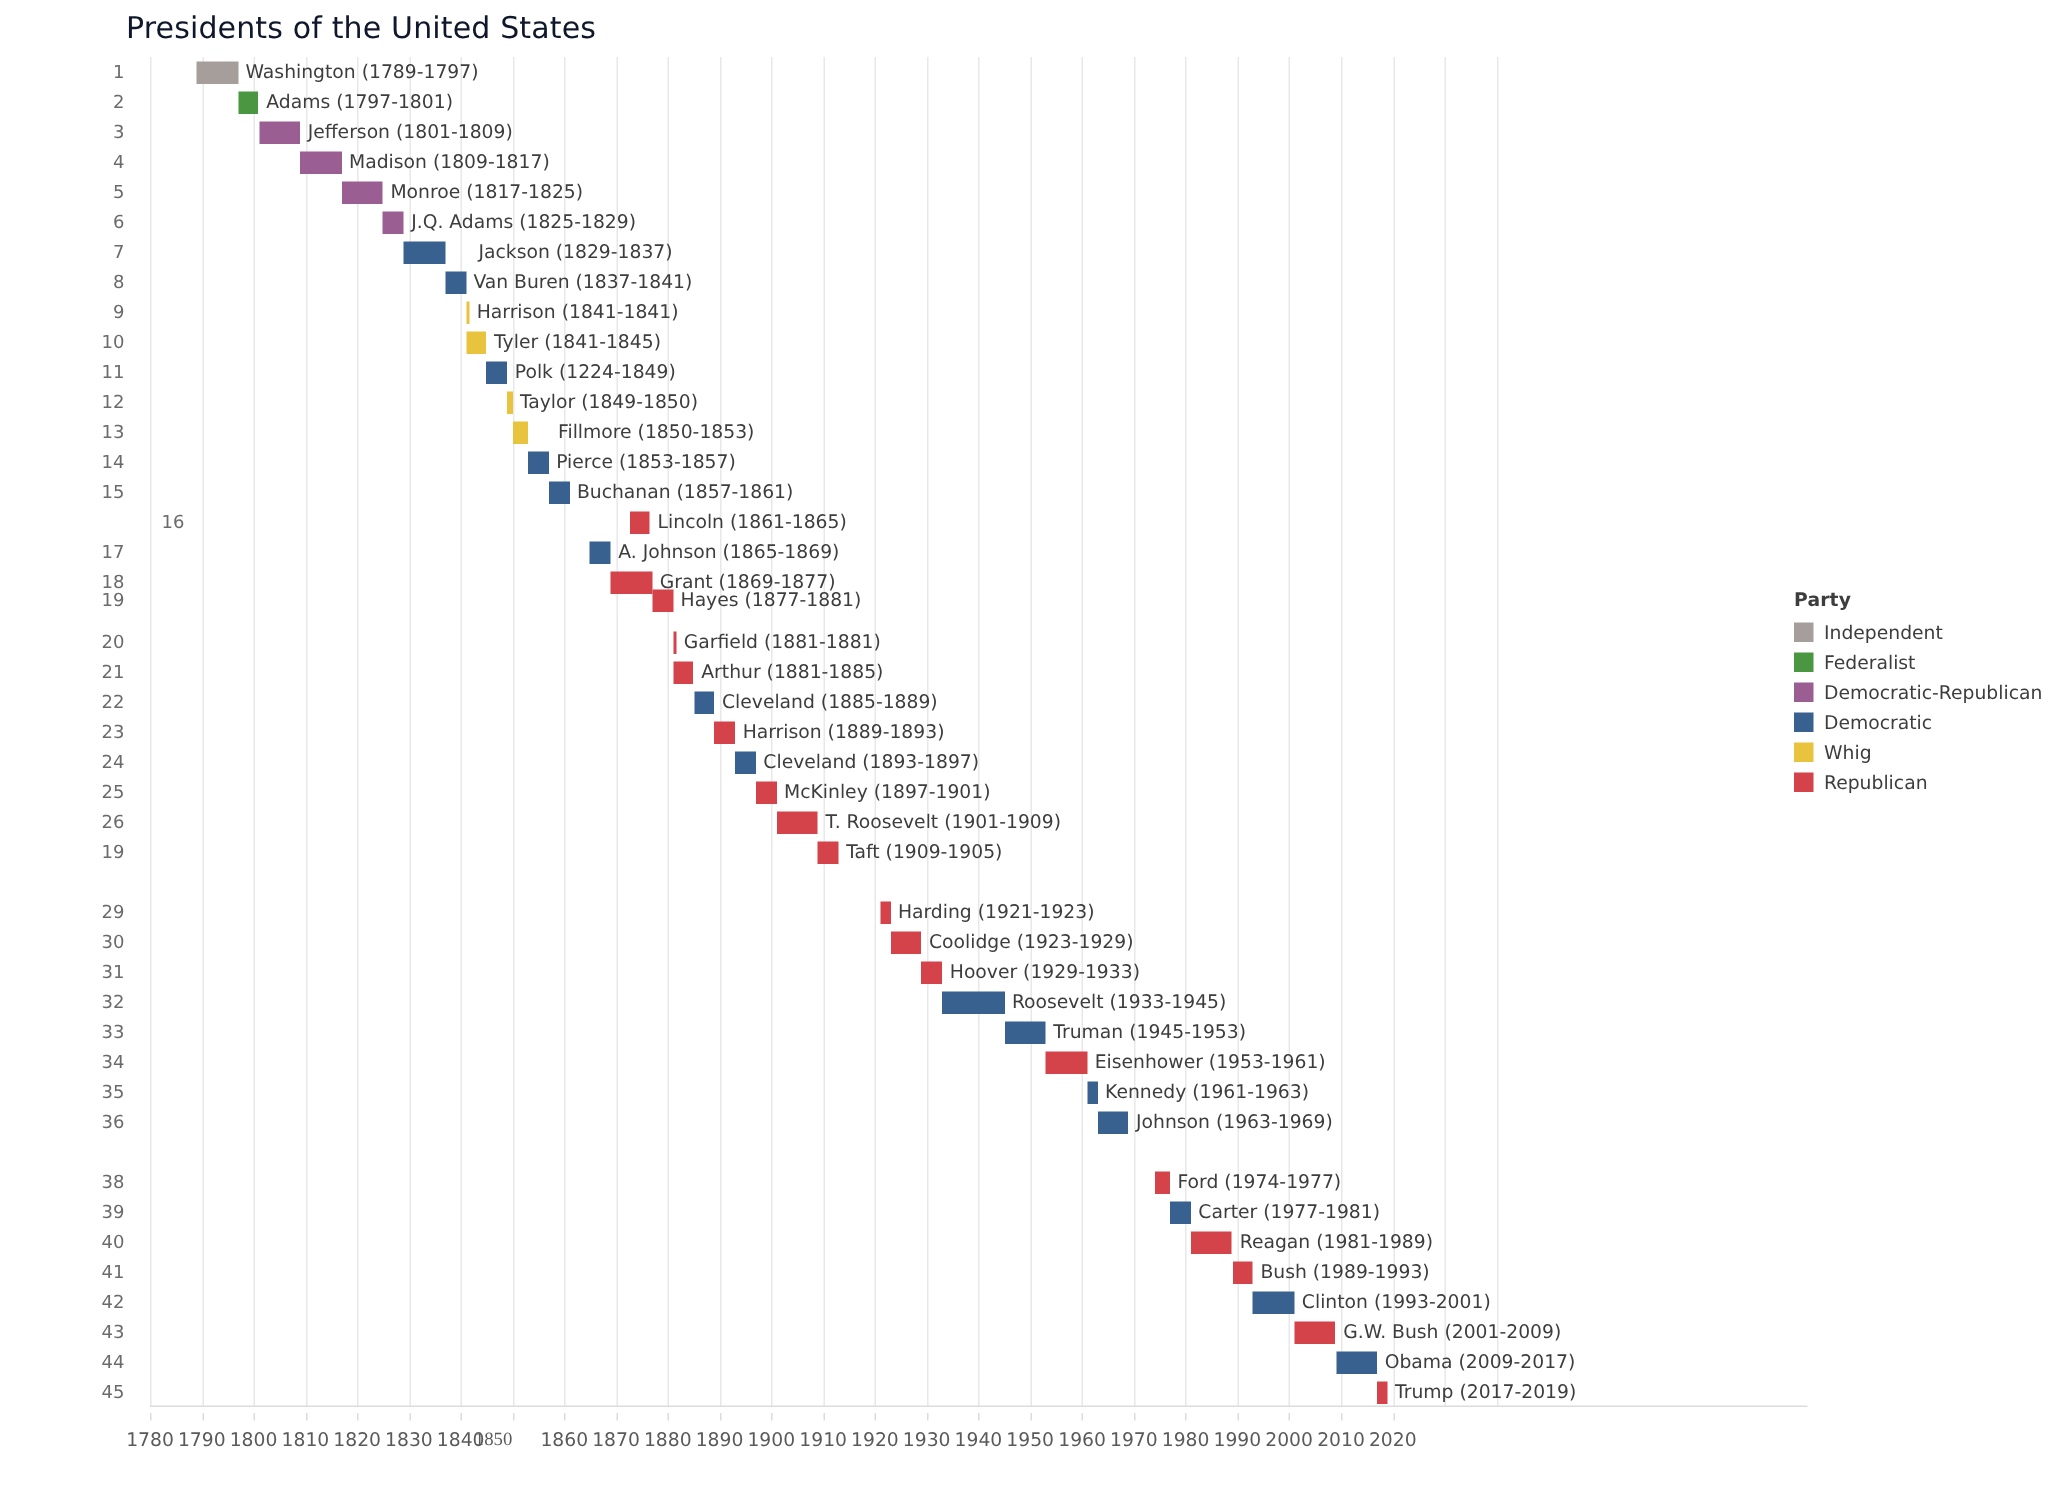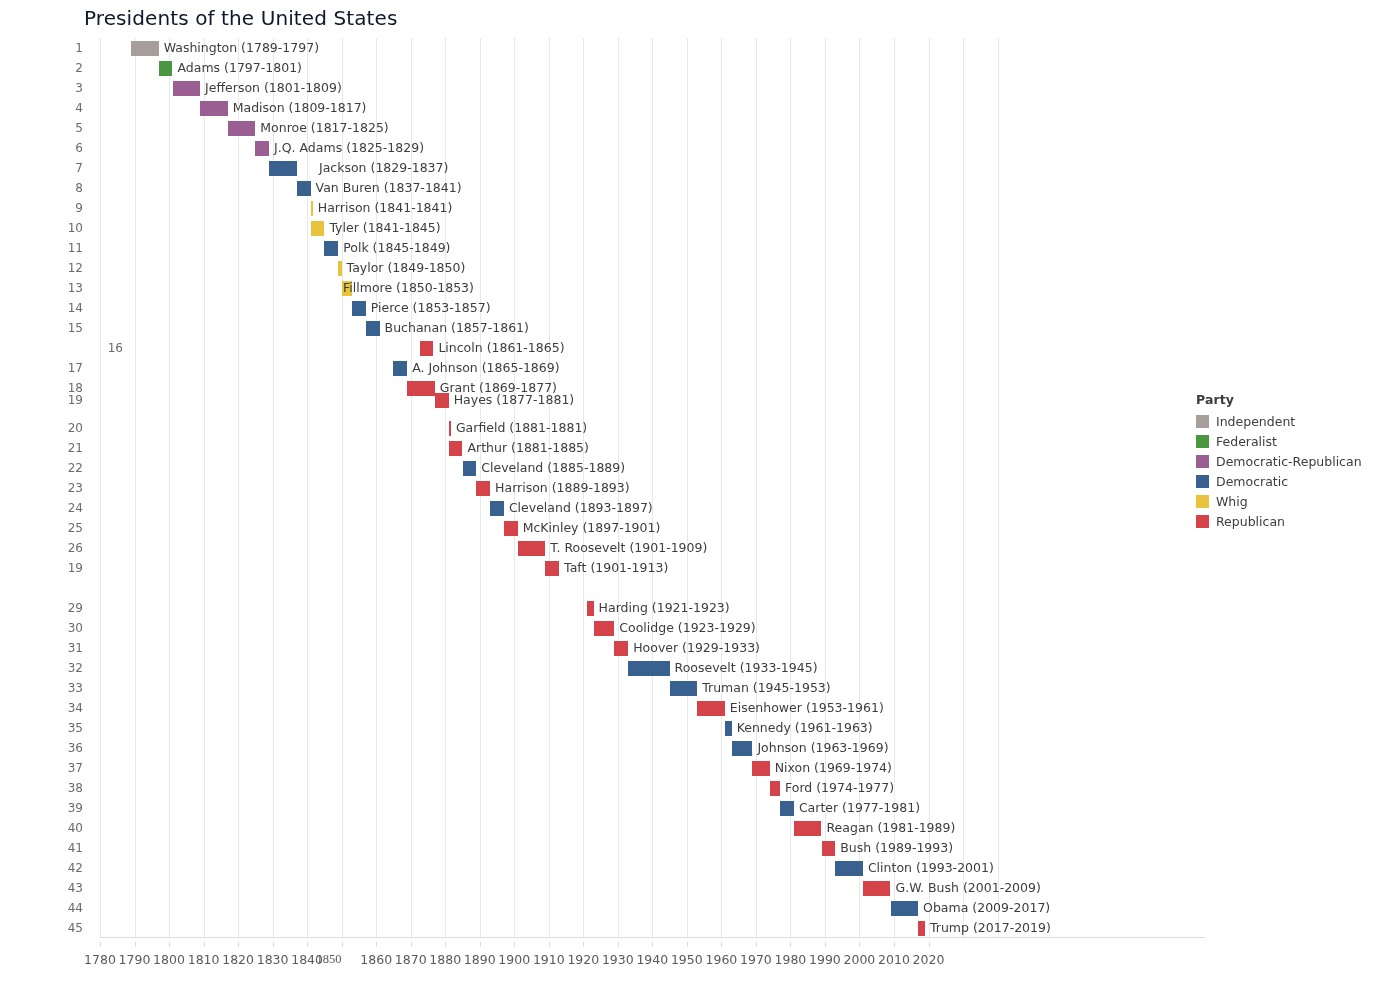--- a/index.html
+++ b/index.html
@@ -173,31 +173,31 @@
           <div class="barlabel" style="left: 217.8px;">Harrison (1841-1841)</div>
         </div>
         <div class="row" style="top: 180px;">
           <div class="rownum">10</div>
           <div class="bar" title="Tyler (1841-1845)" style="left: 210.6px; width: 13.8px; background: rgb(232, 195, 62);"></div>
           <div class="barlabel" style="left: 229.4px;">Tyler (1841-1845)</div>
         </div>
         <div class="row" style="top: 200px;">
           <div class="rownum">11</div>
           <div class="bar" title="Polk (1845-1849)" style="left: 224.4px; width: 13.8px; background: rgb(57, 97, 143);"></div>
-          <div class="barlabel" style="left: 243.2px;">Polk (1845-1849)</div>
+          <div class="barlabel" style="left: 243.2px;">Polk (1224-1849)</div>
         </div>
         <div class="row" style="top: 220px;">
           <div class="rownum">12</div>
           <div class="bar" title="Taylor (1849-1850)" style="left: 238.2px; width: 3.5px; background: rgb(232, 195, 62);"></div>
           <div class="barlabel" style="left: 246.6px;">Taylor (1849-1850)</div>
         </div>
         <div class="row" style="top: 240px;">
           <div class="rownum">13</div>
           <div class="bar" title="Fillmore (1850-1853)" style="left: 241.6px; width: 10.4px; background: rgb(232, 195, 62);"></div>
-          <div class="barlabel" style="left: 243px;">Fillmore (1850-1853)</div>
+          <div class="barlabel" style="left: 272px;">Fillmore (1850-1853)</div>
         </div>
         <div class="row" style="top: 260px;">
           <div class="rownum">14</div>
           <div class="bar" title="Pierce (1853-1857)" style="left: 252px; width: 13.8px; background: rgb(57, 97, 143);"></div>
           <div class="barlabel" style="left: 270.8px;">Pierce (1853-1857)</div>
         </div>
         <div class="row" style="top: 280px;">
           <div class="rownum">15</div>
           <div class="bar" title="Buchanan (1857-1861)" style="left: 265.8px; width: 13.8px; background: rgb(57, 97, 143);"></div>
           <div class="barlabel" style="left: 284.6px;">Buchanan (1857-1861)</div>
@@ -253,21 +253,21 @@
           <div class="barlabel" style="left: 422.7px;">McKinley (1897-1901)</div>
         </div>
         <div class="row" style="top: 500px;">
           <div class="rownum">26</div>
           <div class="bar" title="T. Roosevelt (1901-1909)" style="left: 417.7px; width: 27.6px; background: rgb(212, 67, 74);"></div>
           <div class="barlabel" style="left: 450.3px;">T. Roosevelt (1901-1909)</div>
         </div>
         <div class="row" style="top: 520px;">
           <div class="rownum">19</div>
           <div class="bar" title="Taft (1909-1913)" style="left: 445.3px; width: 13.8px; background: rgb(212, 67, 74);"></div>
-          <div class="barlabel" style="left: 464.1px;">Taft (1901-1913)</div>
+          <div class="barlabel" style="left: 464.1px;">Taft (1909-1905)</div>
         </div>
         <div class="row" style="top: 560px;">
           <div class="rownum">29</div>
           <div class="bar" title="Harding (1921-1923)" style="left: 486.7px; width: 6.9px; background: rgb(212, 67, 74);"></div>
           <div class="barlabel" style="left: 498.6px;">Harding (1921-1923)</div>
         </div>
         <div class="row" style="top: 580px;">
           <div class="rownum">30</div>
           <div class="bar" title="Coolidge (1923-1929)" style="left: 493.6px; width: 20.7px; background: rgb(212, 67, 74);"></div>
           <div class="barlabel" style="left: 519.3px;">Coolidge (1923-1929)</div>
@@ -294,25 +294,20 @@
         </div>
         <div class="row" style="top: 680px;">
           <div class="rownum">35</div>
           <div class="bar" title="Kennedy (1961-1963)" style="left: 624.8px; width: 6.9px; background: rgb(57, 97, 143);"></div>
           <div class="barlabel" style="left: 636.7px;">Kennedy (1961-1963)</div>
         </div>
         <div class="row" style="top: 700px;">
           <div class="rownum">36</div>
           <div class="bar" title="Johnson (1963-1969)" style="left: 631.7px; width: 20.7px; background: rgb(57, 97, 143);"></div>
           <div class="barlabel" style="left: 657.4px;">Johnson (1963-1969)</div>
-        </div>
-        <div class="row" style="top: 720px;">
-          <div class="rownum">37</div>
-          <div class="bar" title="Nixon (1969-1974)" style="left: 652.4px; width: 17.3px; background: rgb(212, 67, 74);"></div>
-          <div class="barlabel" style="left: 674.7px;">Nixon (1969-1974)</div>
         </div>
         <div class="row" style="top: 740px;">
           <div class="rownum">38</div>
           <div class="bar" title="Ford (1974-1977)" style="left: 669.7px; width: 10.4px; background: rgb(212, 67, 74);"></div>
           <div class="barlabel" style="left: 685px;">Ford (1974-1977)</div>
         </div>
         <div class="row" style="top: 760px;">
           <div class="rownum">39</div>
           <div class="bar" title="Carter (1977-1981)" style="left: 680px; width: 13.8px; background: rgb(57, 97, 143);"></div>
           <div class="barlabel" style="left: 698.9px;">Carter (1977-1981)</div>

